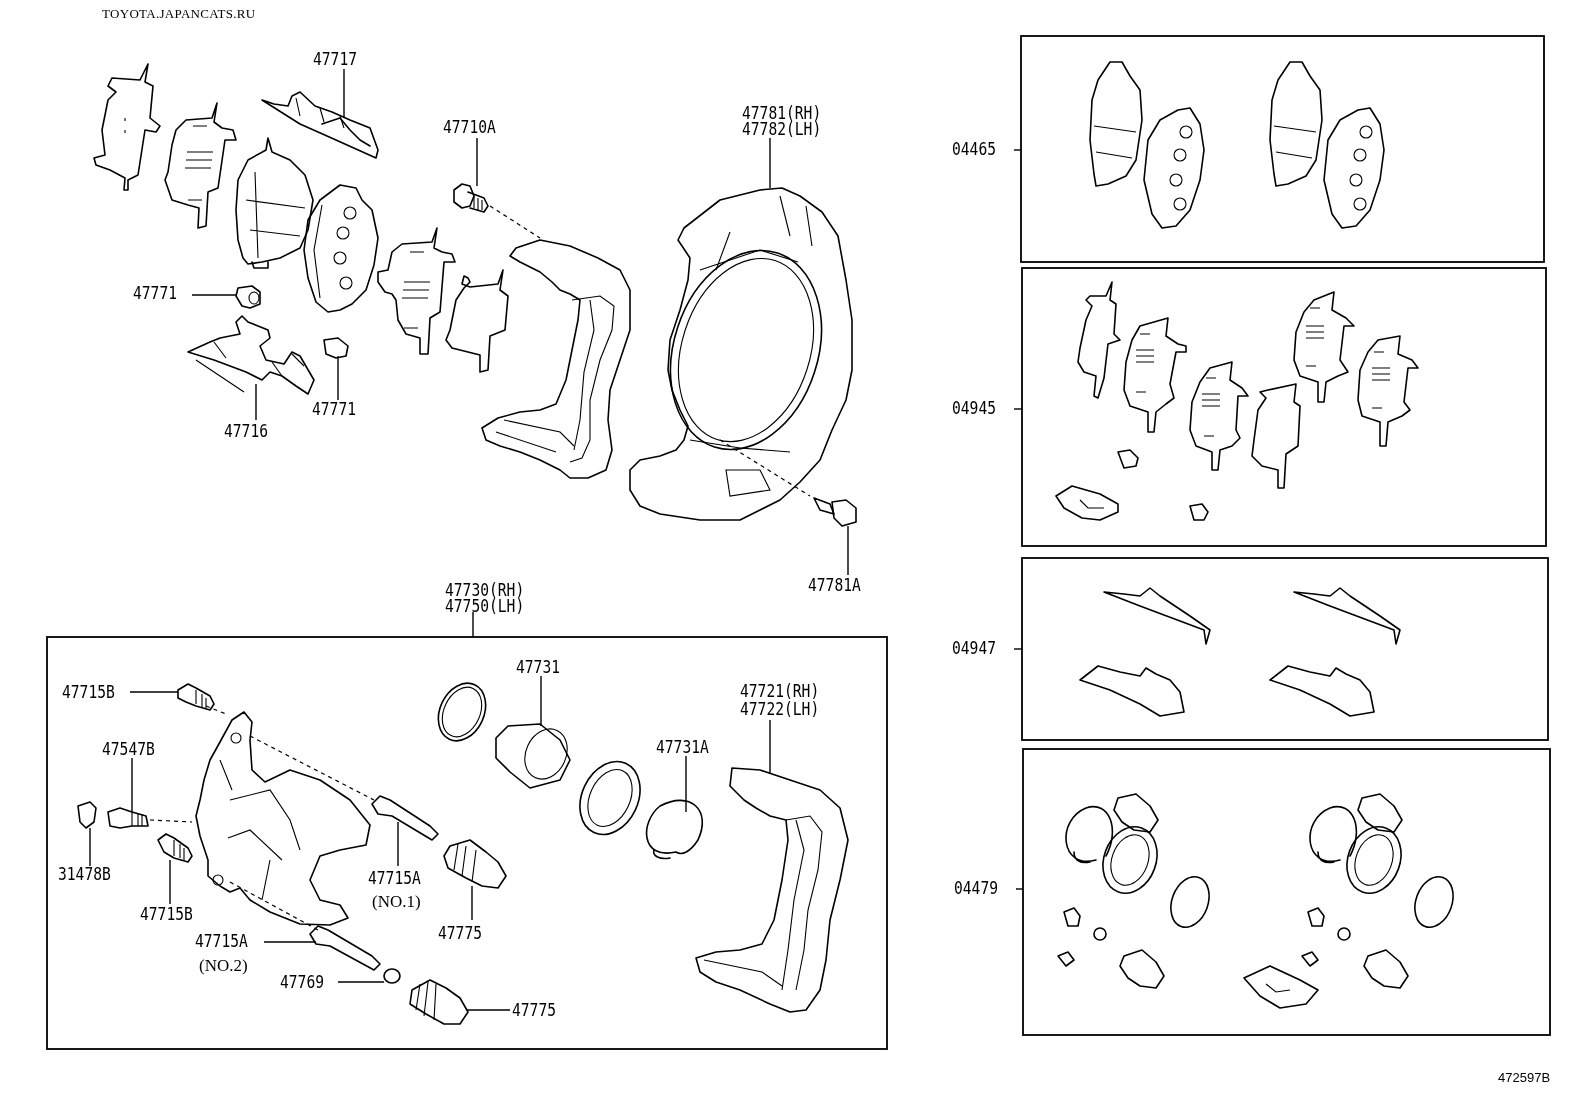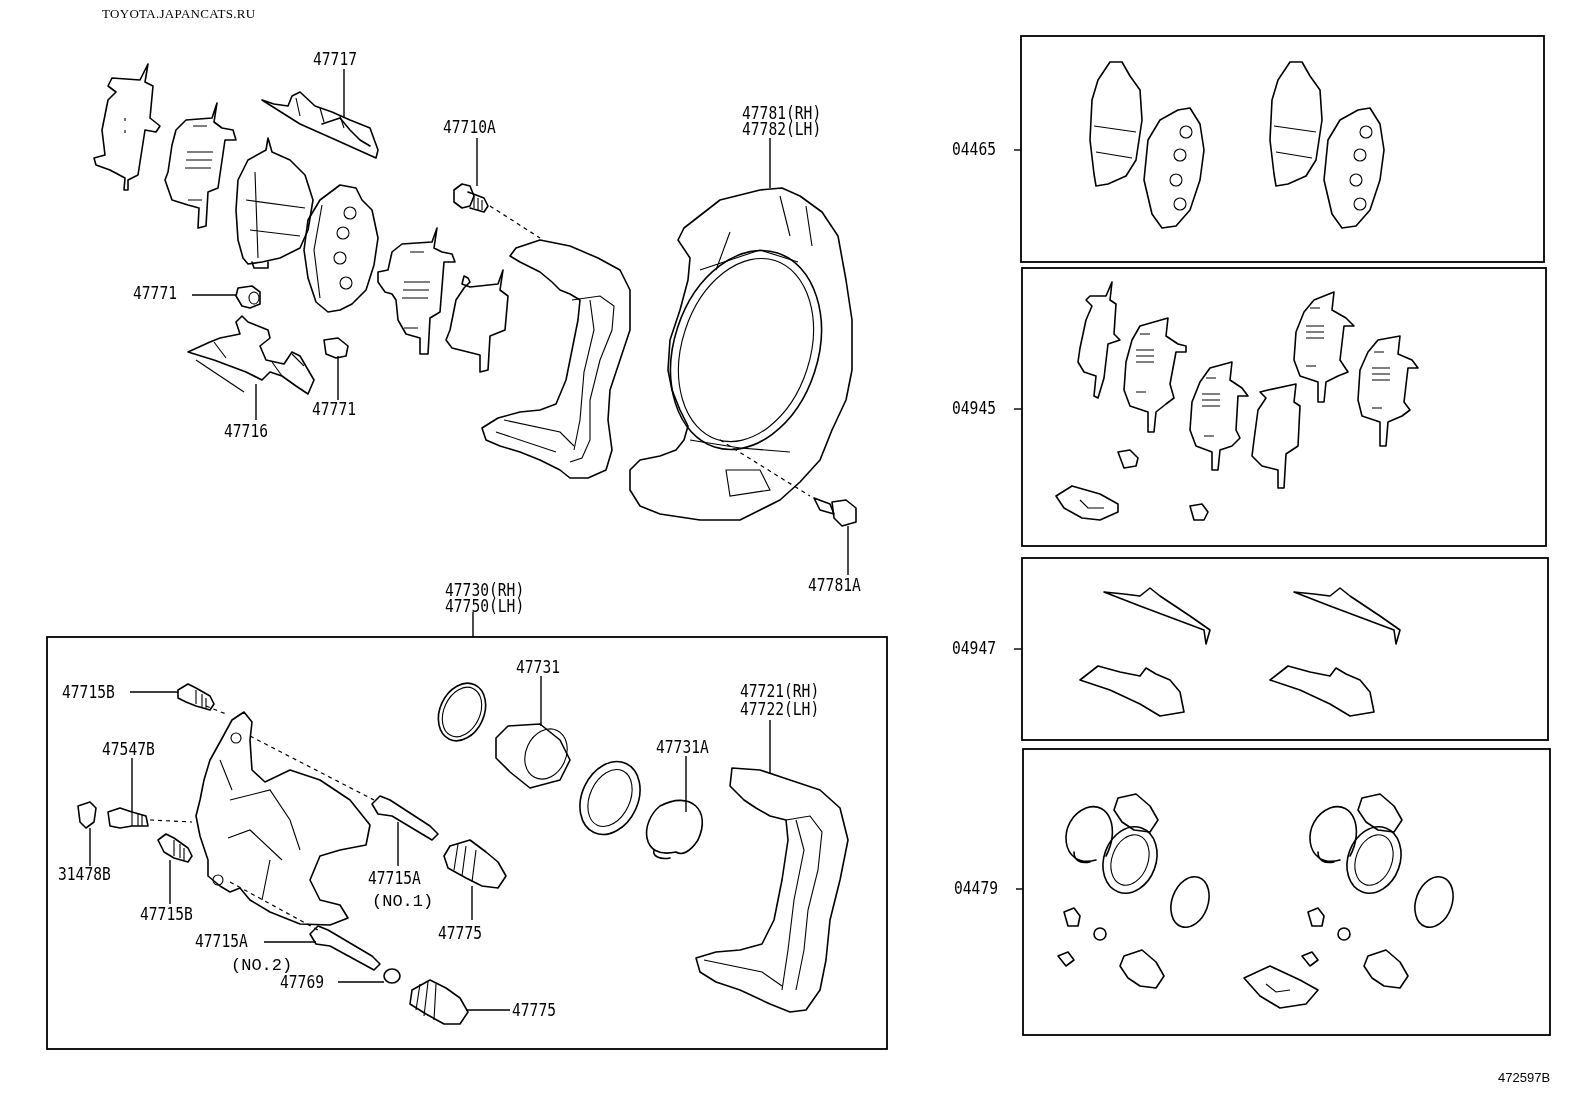--- a/index.html
+++ b/index.html
@@ -6,21 +6,21 @@
   body { width:1592px; height:1099px; position:relative; overflow:hidden; font-family:"DejaVu Sans Mono","Liberation Mono",monospace; color:#000; }
   .watermark { position:absolute; left:102px; top:6px; font-family:Liberation Serif, serif; font-size:13px; letter-spacing:0.3px; }
   .diagram-id { position:absolute; left:1498px; top:1070px; font-family:"Liberation Sans",sans-serif; font-size:13px; }
   svg.art { position:absolute; left:0; top:0; }
   svg.art .p { fill:none; stroke:#000; stroke-width:1.6; stroke-linejoin:round; stroke-linecap:round; }
   svg.art .t { fill:none; stroke:#000; stroke-width:1.1; }
   svg.art .lead { stroke:#000; stroke-width:1.4; }
   svg.art .dash { stroke:#000; stroke-width:1.2; stroke-dasharray:4 4; fill:none; }
   svg.art .box { fill:none; stroke:#000; stroke-width:1.8; }
   .lbl { position:absolute; font-size:17px; line-height:19px; white-space:pre; font-family:"DejaVu Sans Mono","Liberation Mono",monospace; transform:scaleX(0.86); transform-origin:left top; }
-  .lbl.sm { font-family:Liberation Mono, monospace; font-size:17px; transform:none; }
+  .lbl.sm { font-family:Liberation Serif, serif; font-size:17px; transform:none; }
 </style>
 </head>
 <body>
 
 <div class="watermark">TOYOTA.JAPANCATS.RU</div>
 
 <svg class="art" width="1592" height="1099" viewBox="0 0 1592 1099">
 
   <g>
     <path class="p" d="M148 64 L145 82 L153 86 L150 118 L160 126 L156 132 L145 130 L138 175 L128 180 L128 190 L124 190 L125 178 L110 170 L96 165 L94 158 L105 155 L102 130 L108 100 L116 92 L108 86 L112 78 L140 80 Z"></path>
@@ -278,21 +278,21 @@
 <div class="lbl" style="left:445px;top:581px;">47730(RH)</div>
 <div class="lbl" style="left:445px;top:597px;">47750(LH)</div>
 
 <div class="lbl" style="left:62px;top:683px;">47715B</div>
 <div class="lbl" style="left:102px;top:740px;">47547B</div>
 <div class="lbl" style="left:58px;top:865px;">31478B</div>
 <div class="lbl" style="left:140px;top:905px;">47715B</div>
 <div class="lbl" style="left:368px;top:869px;">47715A</div>
 <div class="lbl sm" style="left:372px;top:892px;">(NO.1)</div>
 <div class="lbl" style="left:195px;top:932px;">47715A</div>
-<div class="lbl sm" style="left:199px;top:956px;margin-left:32px;">(NO.2)</div>
+<div class="lbl sm" style="left:199px;top:956px;">(NO.2)</div>
 <div class="lbl" style="left:280px;top:973px;">47769</div>
 <div class="lbl" style="left:438px;top:924px;">47775</div>
 <div class="lbl" style="left:512px;top:1001px;">47775</div>
 <div class="lbl" style="left:516px;top:658px;">47731</div>
 <div class="lbl" style="left:656px;top:738px;">47731A</div>
 <div class="lbl" style="left:740px;top:682px;">47721(RH)</div>
 <div class="lbl" style="left:740px;top:700px;">47722(LH)</div>
 
 <div class="lbl" style="left:952px;top:140px;">04465</div>
 <div class="lbl" style="left:952px;top:399px;">04945</div>

